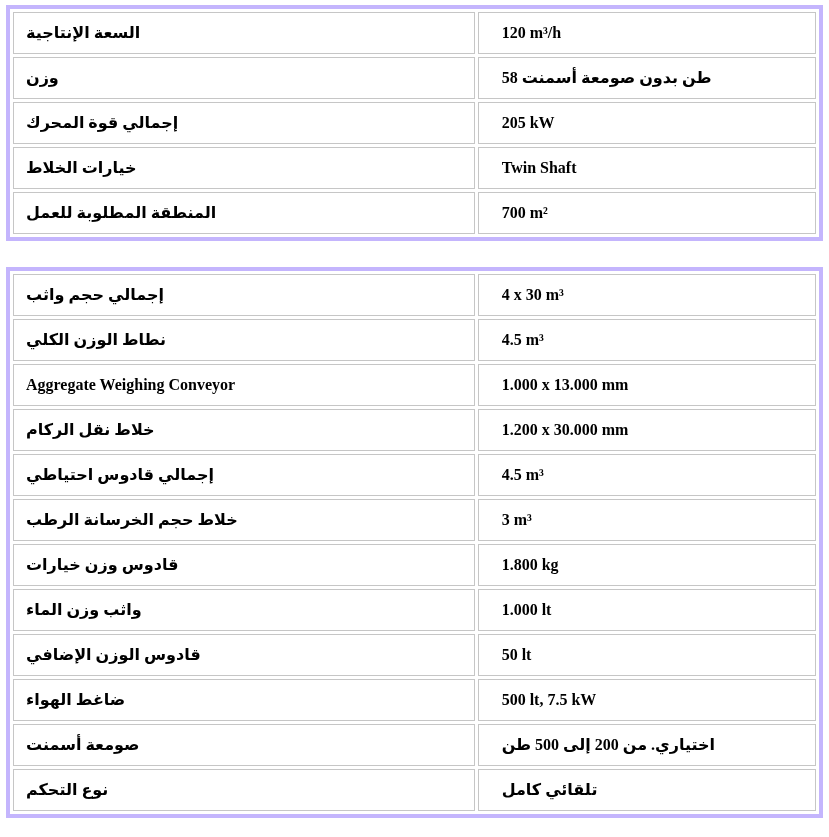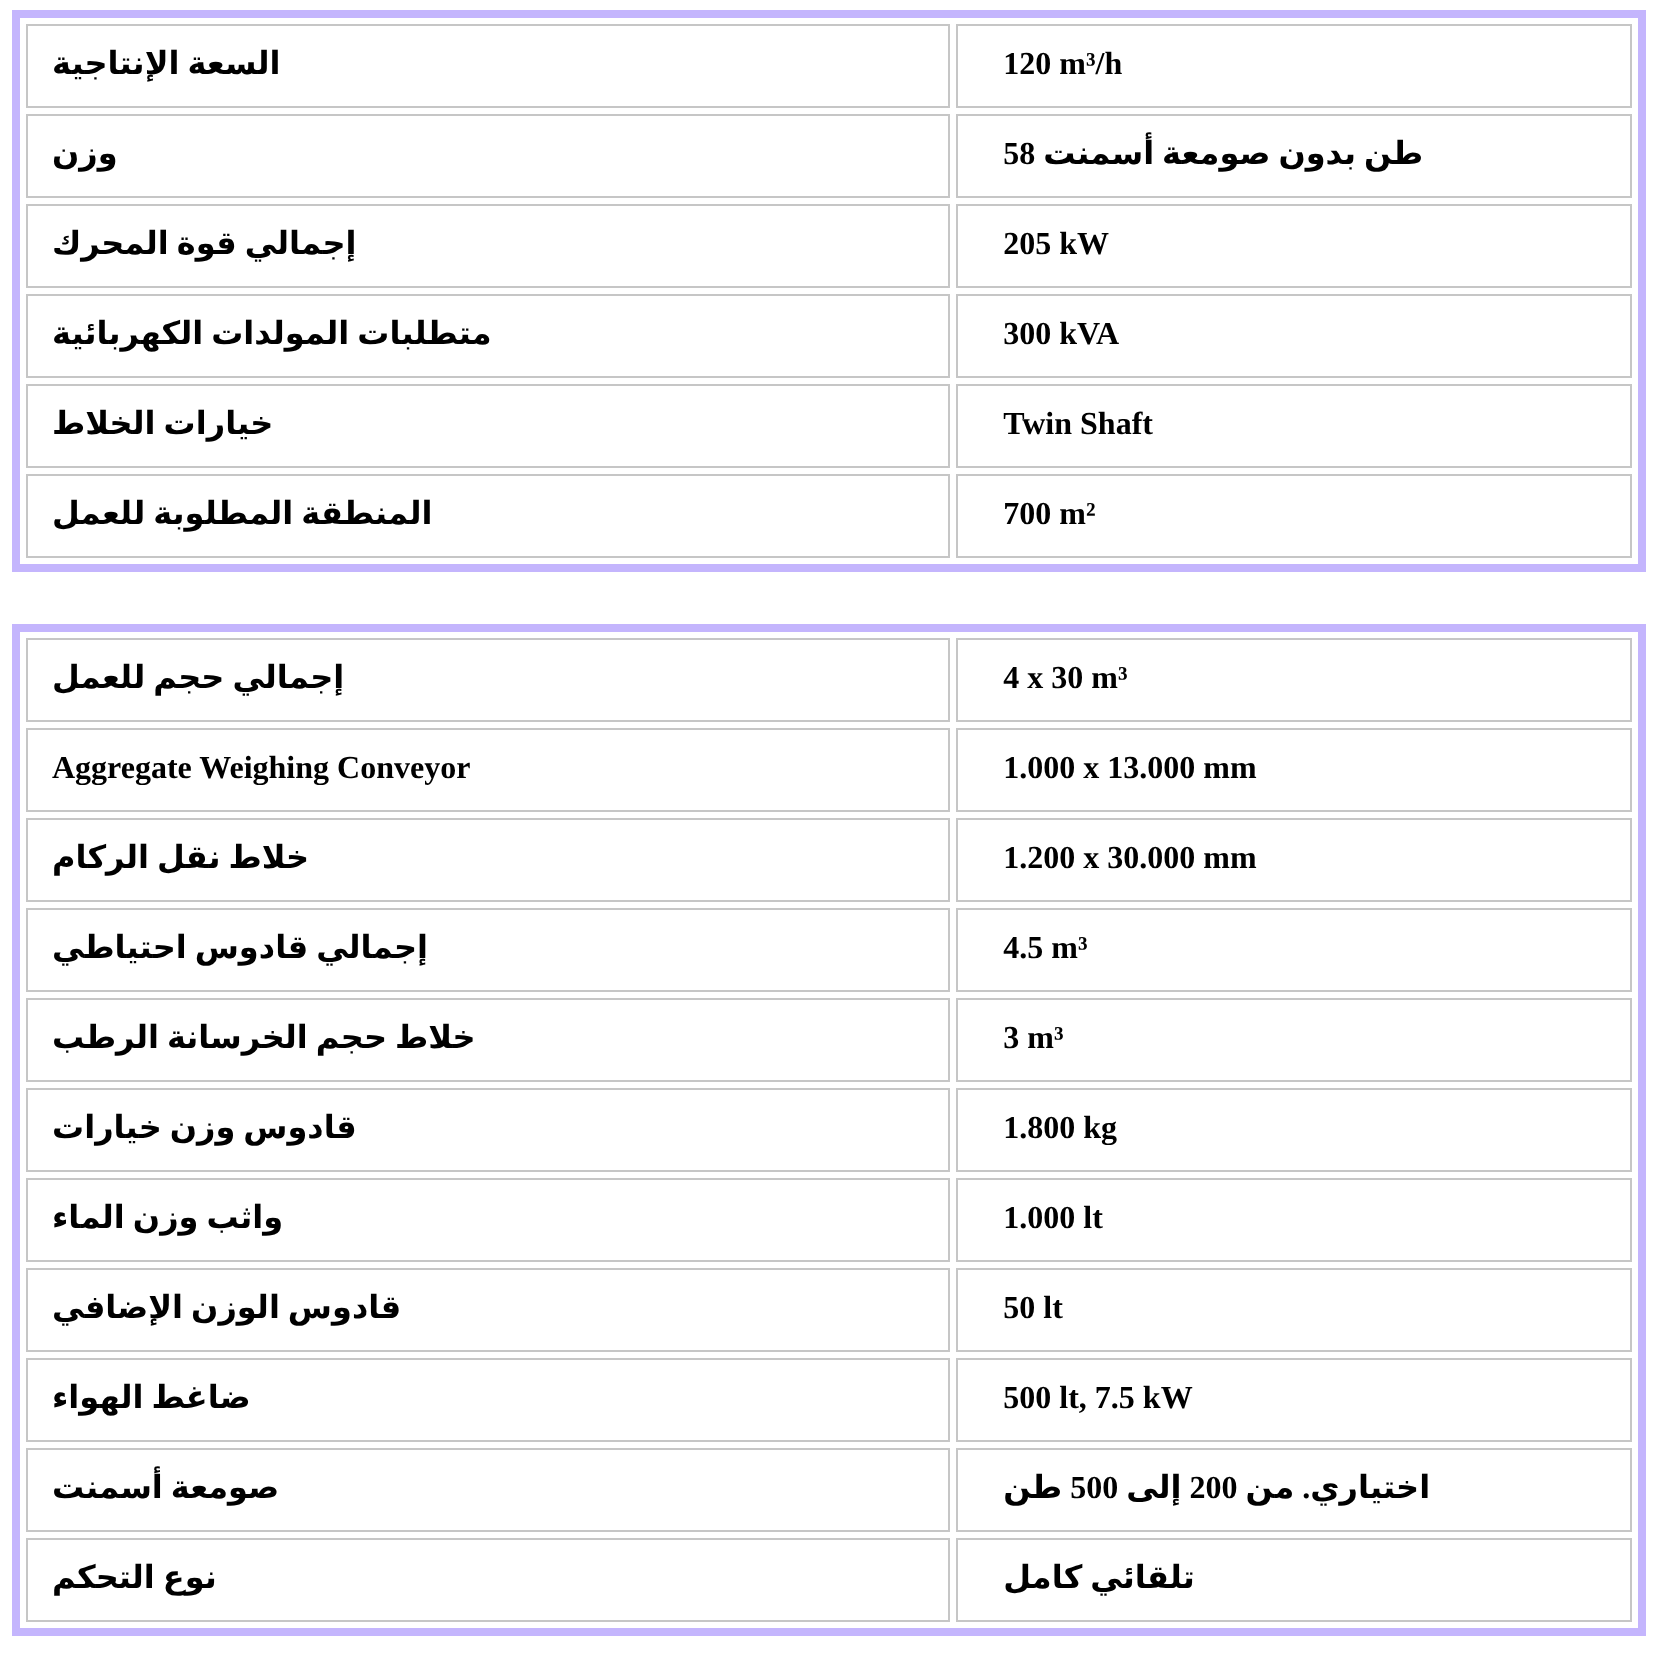--- a/index.html
+++ b/index.html
@@ -56,39 +56,39 @@
       </tr>
       <tr>
         <td class="label-cell" dir="auto">وزن</td>
         <td class="value-cell" dir="auto">طن بدون صومعة أسمنت 58</td>
       </tr>
       <tr>
         <td class="label-cell" dir="auto">إجمالي قوة المحرك</td>
         <td class="value-cell" dir="auto">205 kW</td>
       </tr>
       <tr>
-        <td class="label-cell" dir="auto">متطلبات المولدات الكهربائية</td>
-        <td class="value-cell" dir="auto">300 kVA</td>
-      </tr>
-      <tr>
         <td class="label-cell" dir="auto">خيارات الخلاط</td>
         <td class="value-cell" dir="auto">Twin Shaft</td>
       </tr>
       <tr>
         <td class="label-cell" dir="auto">المنطقة المطلوبة للعمل</td>
         <td class="value-cell" dir="auto">700 m²</td>
       </tr>
     </tbody>
   </table>
 
   <table class="spec">
     <tbody>
       <tr>
-        <td class="label-cell" dir="auto">إجمالي حجم للعمل</td>
+        <td class="label-cell" dir="auto">إجمالي حجم واثب</td>
         <td class="value-cell" dir="auto">4 x 30 m³</td>
+      </tr>
+      <tr>
+        <td class="label-cell" dir="auto">نطاط الوزن الكلي</td>
+        <td class="value-cell" dir="auto">4.5 m³</td>
       </tr>
       <tr>
         <td class="label-cell" dir="auto">Aggregate Weighing Conveyor</td>
         <td class="value-cell" dir="auto">1.000 x 13.000 mm</td>
       </tr>
       <tr>
         <td class="label-cell" dir="auto">خلاط نقل الركام</td>
         <td class="value-cell" dir="auto">1.200 x 30.000 mm</td>
       </tr>
       <tr>

